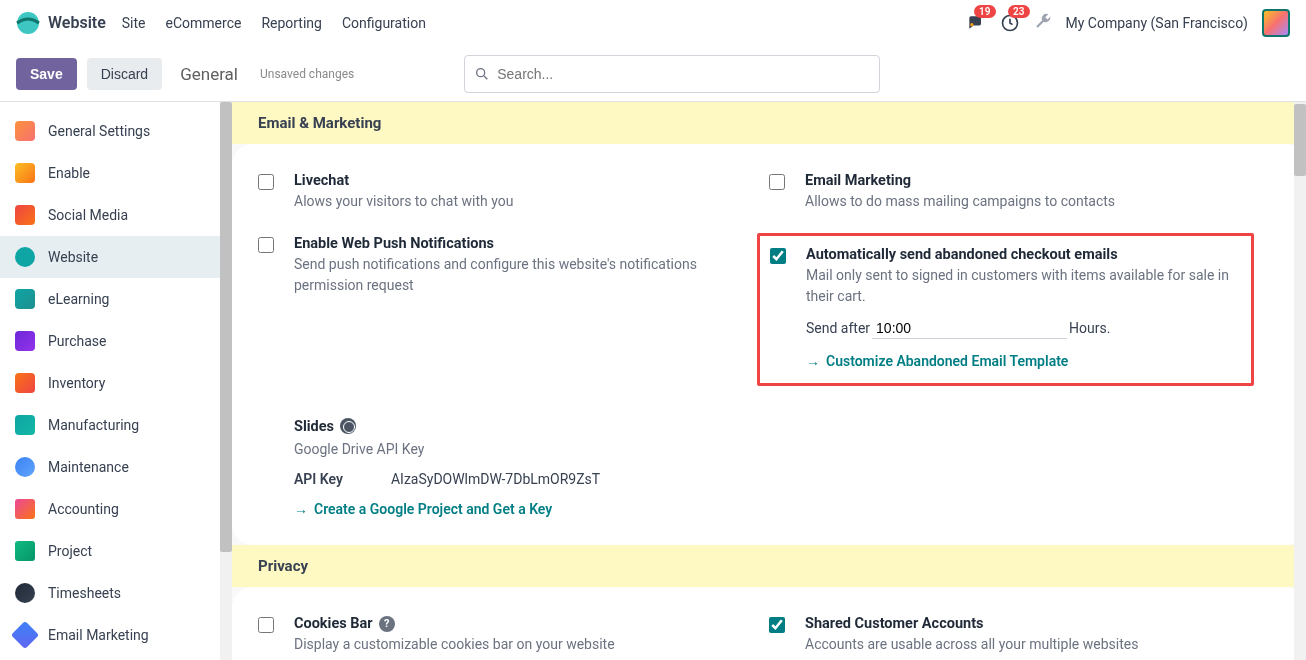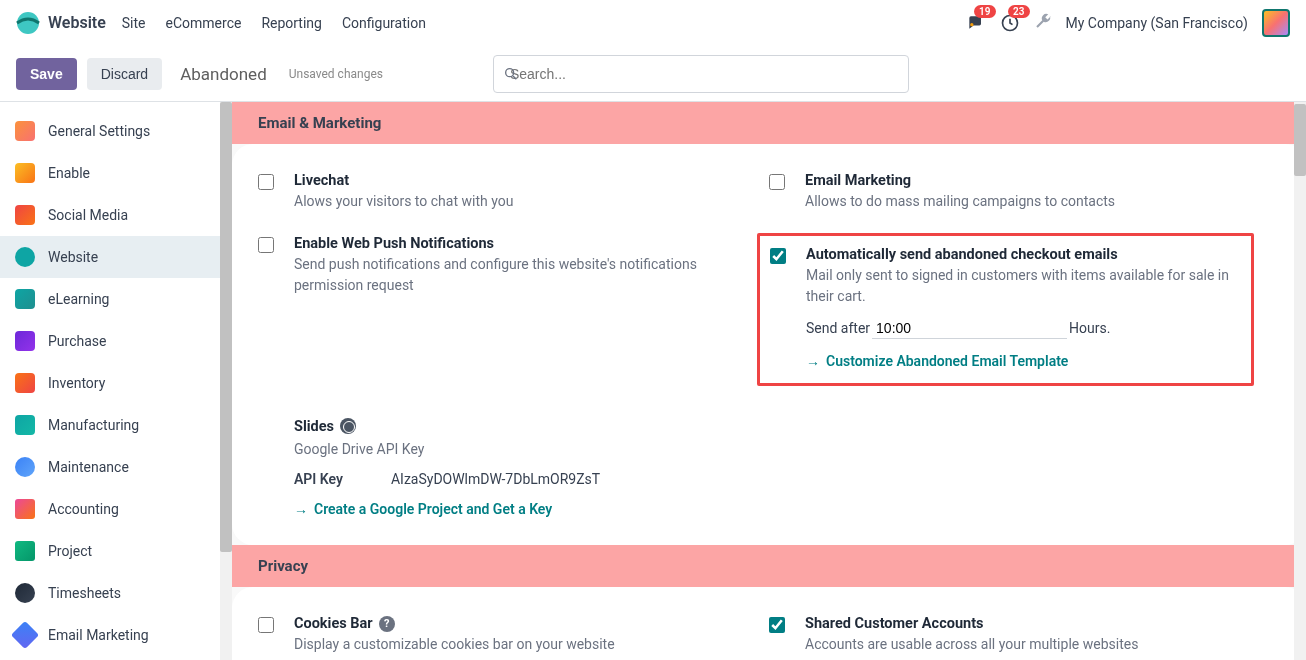--- a/index.html
+++ b/index.html
@@ -17,38 +17,38 @@
 .company { color: #374151; font-size: 14px; }
 .avatar { width: 28px; height: 28px; border-radius: 4px; background: linear-gradient(135deg,#fbbf24,#f87171,#a78bfa); border: 2px solid #0f766e; }
 
 
 .actionbar { display: flex; align-items: center; height: 56px; padding: 0 16px; gap: 10px; border-bottom: 1px solid #dee2e6; }
 .btn-save { background: #71639e; color: #fff; border: none; padding: 8px 14px; font-size: 14px; font-weight: 600; border-radius: 4px; cursor: pointer; }
 .btn-discard { background: #e9ecef; color: #374151; border: none; padding: 8px 14px; font-size: 14px; font-weight: 500; border-radius: 4px; cursor: pointer; }
 .settings-label { color: #5f5f5f; font-size: 17px; margin-left: 8px; }
 .unsaved { color: #8a8a8a; font-size: 12px; margin-left: 12px; }
 .search-wrap { margin-left: 100px; position: relative; }
-.search-input { width: 416px; height: 38px; border: 1px solid #d1d5db; border-radius: 4px; padding: 0 12px 0 16px; font-size: 14px; outline: none; }
+.search-input { width: 416px; height: 38px; border: 1px solid #d1d5db; border-radius: 4px; padding: 0 12px 0 32px; font-size: 14px; outline: none; }
 .search-icon { position: absolute; left: 10px; top: 50%; transform: translateY(-50%); color: #6b7280; }
 
 
 .body { display: flex; height: calc(660px - 46px - 56px); }
 .sidebar { width: 232px; overflow-y: auto; background: #fff; position: relative; }
 .sidebar-list { list-style: none; padding: 8px 0; }
 .sidebar-item { display: flex; align-items: center; gap: 12px; padding: 10px 14px; cursor: pointer; color: #374151; font-size: 14px; }
 .sidebar-item.active { background: #e7eef2; }
 .sidebar-item .sicon { width: 22px; height: 22px; display: inline-flex; align-items: center; justify-content: center; font-size: 16px; }
 .sidebar-scroll-track { position: absolute; right: 0; top: 0; width: 12px; height: 100%; background: #f1f1f1; }
 .sidebar-scroll-thumb { position: absolute; right: 0; top: 0; width: 12px; height: 450px; background: #c1c1c1; border-radius: 2px; }
 
 .main { flex: 1; background: #f9f9f9; overflow-y: auto; position: relative; padding: 0; }
 .main-scroll-track { position: absolute; right: 0; top: 0; width: 12px; height: 100%; background: #f1f1f1; }
 .main-scroll-thumb { position: absolute; right: 0; top: 2px; width: 12px; height: 72px; background: #c1c1c1; border-radius: 2px; }
 
-.section-header { background: #fca5a5; padding: 12px 26px; font-weight: 700; color: #374151; font-size: 15px; }
+.section-header { background: #fef9c3; padding: 12px 26px; font-weight: 700; color: #374151; font-size: 15px; }
 .section-body { background: #fff; padding: 16px 26px 16px 26px; border-radius: 21px; }
 .settings-row { display: flex; flex-wrap: wrap; }
 .setting-col { width: 50%; display: flex; padding: 12px 10px 12px 0; }
 .setting-check { width: 36px; padding-top: 2px; }
 .setting-check input[type=checkbox] { width: 16px; height: 16px; accent-color: #017e84; cursor: pointer; }
 .setting-content { flex: 1; }
 .setting-title { font-weight: 700; color: #1f2937; font-size: 14.5px; display: inline-flex; align-items: center; gap: 6px; }
 .setting-desc { color: #6b7280; font-size: 14px; margin-top: 2px; line-height: 1.45; }
 .highlight-box { border: 3px solid #ef4444; border-radius: 2px; padding: 10px 10px 14px 10px; margin: -2px 16px 2px -12px; }
 .sub-row { margin-top: 12px; font-size: 14px; color: #374151; display: flex; align-items: center; gap: 2px; }
@@ -117,21 +117,21 @@
         </svg>
     </span>
     <span class="company">My Company (San Francisco)</span>
     <div class="avatar"></div>
   </div>
 </div>
 
 <div class="actionbar">
   <button class="btn-save">Save</button>
   <button class="btn-discard">Discard</button>
-  <span class="settings-label">Abandoned</span>
+  <span class="settings-label">General</span>
   <span class="unsaved">Unsaved changes</span>
   <div class="search-wrap">
     <svg class="search-icon" width="16" height="16" viewBox="0 0 24 24">
         <circle cx="10" cy="10" r="6" fill="none" stroke="#6b7280" stroke-width="2"></circle>
         <line x1="15" y1="15" x2="20" y2="20" stroke="#6b7280" stroke-width="2"></line>
       </svg>
     <input class="search-input" placeholder="Search..." style="">
   </div>
 </div>
 

